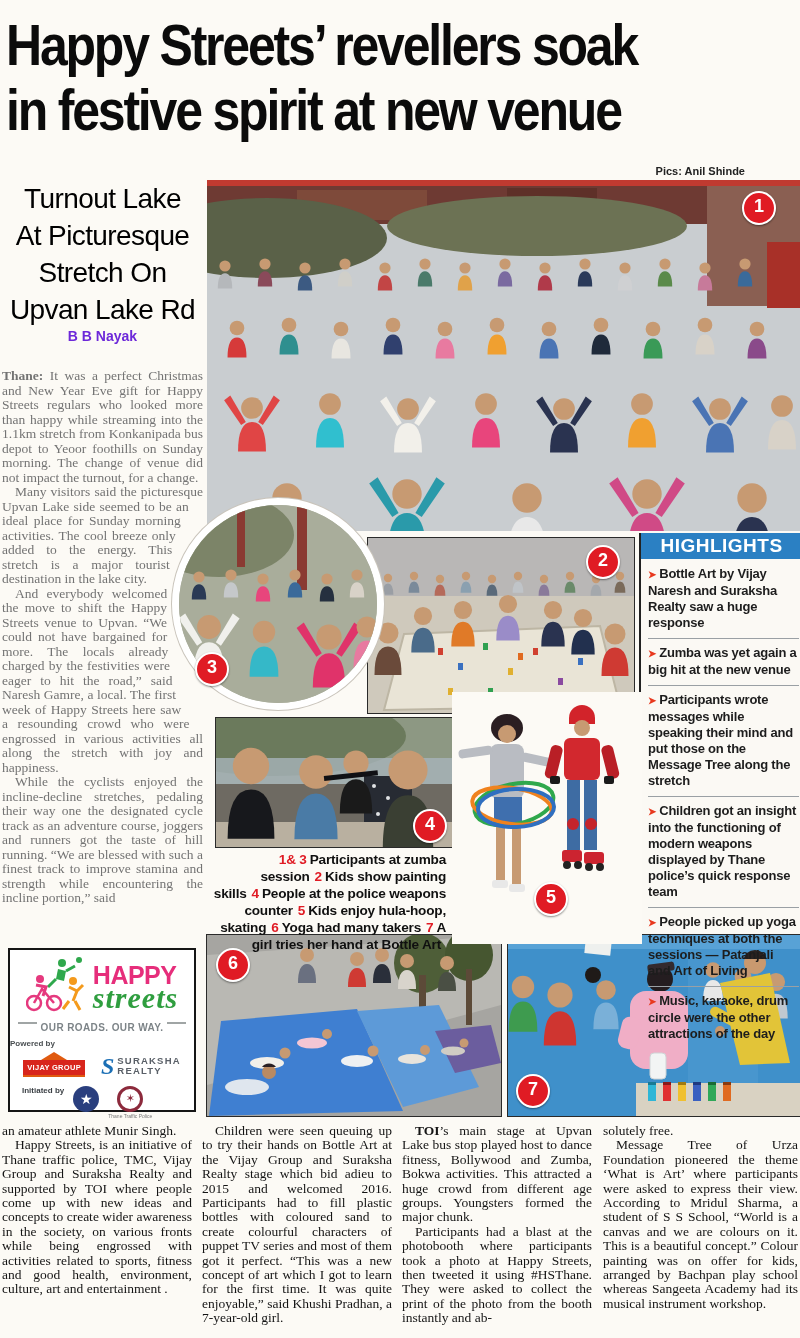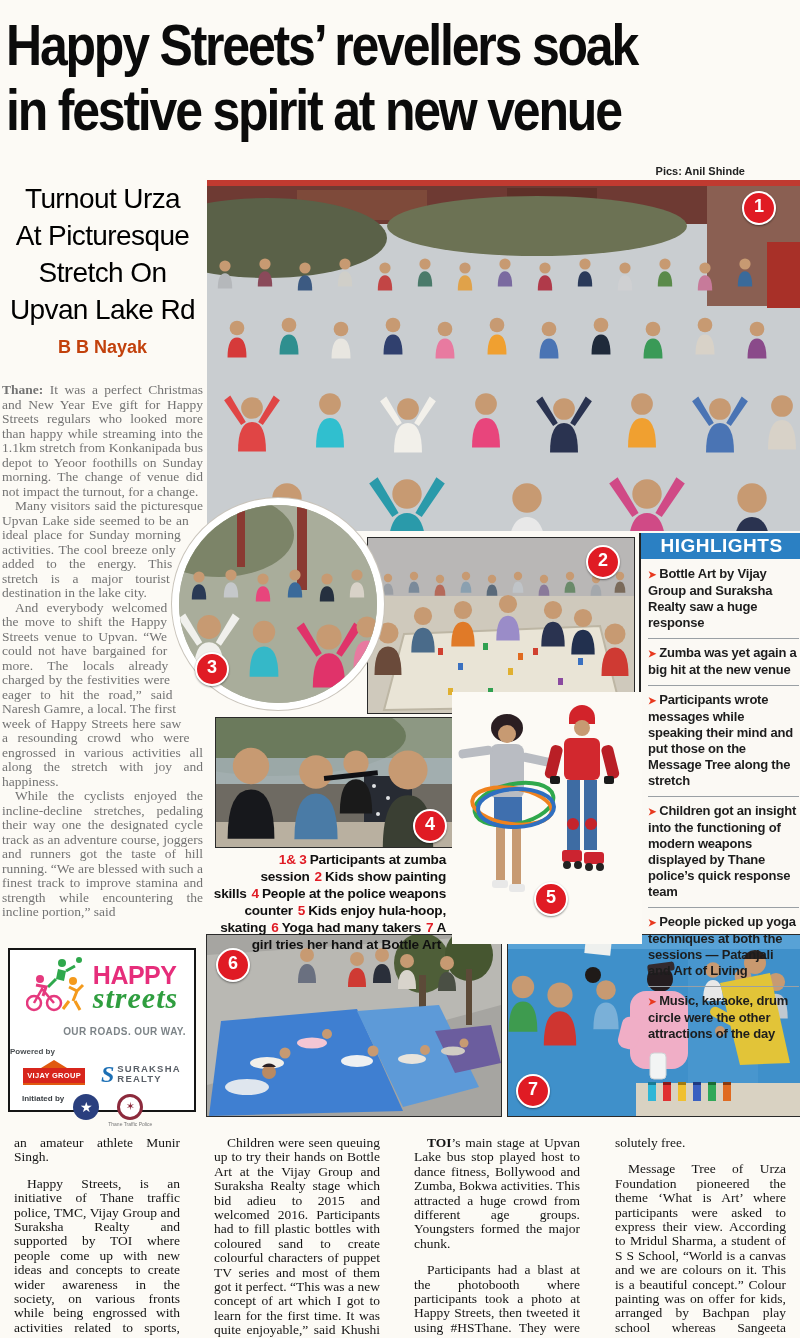--- a/index.html
+++ b/index.html
@@ -8,21 +8,21 @@
   .abs{position:absolute;}
 
   
   .headline{left:6px;top:14px;width:790px;font-weight:bold;font-size:50px;line-height:57px;
             letter-spacing:-2.2px;color:#0b0b0b;transform:scaleY(1.14);transform-origin:left top;}
   .credit{top:165px;right:55px;font-size:11px;font-weight:bold;color:#222;}
 
   
   .leftcol{left:2px;top:180px;width:201px;}
   .subhead{font-size:28px;line-height:37px;text-align:center;color:#000;letter-spacing:-0.6px;}
-  .byline{text-align:center;font-weight:bold;font-size:18px;margin-top:9px;color:#c2410c;}
+  .byline{text-align:center;font-weight:bold;font-size:14px;color:#6d28d9;}
   .body-text{margin-top:25px;font-family:"Liberation Serif",serif;font-size:13.5px;line-height:14.5px;
              text-align:justify;color:#737373;}
   .body-text p{margin:0;}
   .body-text p + p{text-indent:13px;}
   .lead{font-weight:bold;}
   .circle-spacer{float:right;width:36px;height:356px;shape-outside:ellipse(36px 110px at 36px 246px);}
 
   
   .photo{position:absolute;overflow:hidden;background:#999;}
   .photo svg{display:block;width:100%;height:100%;}
@@ -58,21 +58,21 @@
   .ctext{margin-right:5px;}
 
   
   .logo-box{left:8px;top:948px;width:188px;height:164px;background:#fff;border:2px solid #151515;
             box-sizing:border-box;z-index:2;}
   .brand-row{display:flex;align-items:center;justify-content:center;margin-top:7px;}
   .brand-text{margin-left:5px;}
   .brand-top{font-size:25px;font-weight:bold;color:#e62e7b;line-height:22px;letter-spacing:-0.5px;}
   .brand-bottom{font-family:"Liberation Serif",serif;font-style:italic;font-weight:bold;
                 color:#2f9e3f;font-size:30px;line-height:24px;letter-spacing:1px;}
-  .tagline-row{display:flex;align-items:flex-end;gap:4px;margin:5px 8px 0;flex-direction:column;}
+  .tagline-row{display:flex;align-items:flex-start;gap:4px;margin:5px 8px 0;}
   .rule{flex:1;height:2px;background:#a0a5a5;}
   .tagline{font-size:10px;font-weight:bold;color:#7d8488;letter-spacing:.4px;white-space:nowrap;}
   .powered{font-size:8px;font-weight:bold;color:#4a4f52;margin-top:6px;}
   .sponsor-row{display:flex;justify-content:center;align-items:center;gap:16px;margin-top:3px;}
   .vijay-roof{width:0;height:0;border-left:13px solid transparent;border-right:13px solid transparent;
               border-bottom:8px solid #e05a10;margin:0 auto;}
   .vijay-name{background:#d8251c;color:#fff;font-size:7.5px;font-weight:bold;text-align:center;
               padding:3px 4px;letter-spacing:.3px;border-bottom:2px solid #e05a10;}
   .suraksha{display:flex;align-items:center;gap:3px;margin-top:4px;}
   .suraksha-s{color:#1b6fb5;font-size:24px;font-weight:bold;font-family:"Liberation Serif",serif;
@@ -83,21 +83,21 @@
   .police-badge1{width:26px;height:26px;border-radius:50%;background:#2a3f7e;color:#fff;
                  text-align:center;line-height:26px;font-size:14px;}
   .badge2-wrap{text-align:center;}
   .police-badge2{width:20px;height:20px;border-radius:50%;background:#fff;border:3px solid #8c2a3c;
                  color:#8c2a3c;text-align:center;line-height:19px;font-size:11px;box-sizing:content-box;margin:0 auto;}
   .police-caption{font-size:5px;color:#777;margin-top:1px;}
 
   
   .bcol{position:absolute;top:1124px;width:190px;height:213px;font-family:"Liberation Serif",serif;
         font-size:13.5px;line-height:14.4px;text-align:justify;color:#141414;overflow:hidden;}
-  .bcol p{margin:12px;}
+  .bcol p{margin:0;}
   .bcol p + p{text-indent:13px;}
   #bcol1{left:2px;} #bcol2{left:202px;} #bcol3{left:402px;} #bcol4{left:603px;width:195px;}
 </style>
 </head>
 <body>
 
 <svg width="0" height="0" style="position:absolute" aria-hidden="true">
   <defs>
     <g id="per">
         <circle cy="0" r="7" fill="#c79a72"></circle>
@@ -116,21 +116,21 @@
 
   <div class="abs headline">
     <div>Happy Streets’ revellers soak</div>
     <div>in festive spirit at new venue</div>
   </div>
 
   <div class="abs credit">Pics: Anil Shinde</div>
 
   <div class="abs leftcol">
     <div class="subhead">
-      <div>Turnout Urza</div>
+      <div>Turnout Lake</div>
       <div>At Picturesque</div>
       <div>Stretch On</div>
       <div>Upvan Lake Rd</div>
     </div>
     <div class="byline">B B Nayak</div>
     <div class="body-text">
       <div class="circle-spacer"></div>
       <p><span class="lead">Thane:</span><span> It was a perfect Christmas and New Year Eve gift for Happy Streets regulars who looked more than happy while streaming into the 1.1km stretch from Konkanipada bus depot to Yeoor foothills on Sunday morning. The change of venue did not impact the turnout, for a change.</span></p>
       <p>Many visitors said the picturesque Upvan Lake side seemed to be an ideal place for Sunday morning activities. The cool breeze only added to the energy. This stretch is a major tourist destination in the lake city.</p>
       <p>And everybody welcomed the move to shift the Happy Streets venue to Upvan. “We could not have bargained for more. The locals already charged by the festivities were eager to hit the road,” said Naresh Gamre, a local. The first week of Happy Streets here saw a resounding crowd who were engrossed in various activities all along the stretch with joy and happiness.</p>
@@ -246,21 +246,21 @@
       <use href="#per" transform="translate(140,66) scale(1.3)" fill="#9a8cc8"></use>
       <use href="#per" transform="translate(185,72) scale(1.3)" fill="#2a3350"></use>
       <use href="#per" transform="translate(215,80) scale(1.3)" fill="#22304e"></use>
       <use href="#per" transform="translate(247,96) scale(1.5)" fill="#cf3a33"></use>
     </svg>
   </div>
 
   <div class="abs highlights">
     <div class="hl-title">HIGHLIGHTS</div>
     <div class="hl-items">
-      <div class="hl-item"><span class="hl-arrow">➤</span><span>Bottle Art by Vijay Group and Suraksha Realty saw a huge response</span></div>
+      <div class="hl-item"><span class="hl-arrow">➤</span><span>Bottle Art by Vijay Naresh and Suraksha Realty saw a huge response</span></div>
       <div class="hl-item"><span class="hl-arrow">➤</span><span>Zumba was yet again a big hit at the new venue</span></div>
       <div class="hl-item"><span class="hl-arrow">➤</span><span>Participants wrote messages while speaking their mind and put those on the Message Tree along the stretch</span></div>
       <div class="hl-item"><span class="hl-arrow">➤</span><span>Children got an insight into the functioning of modern weapons displayed by Thane police’s quick response team</span></div>
       <div class="hl-item"><span class="hl-arrow">➤</span><span>People picked up yoga techniques at both the sessions — Patanjali and Art of Living</span></div>
       <div class="hl-item"><span class="hl-arrow">➤</span><span>Music, karaoke, drum circle were the other attractions of the day</span></div>
     </div>
   </div>
 
   <div class="photo" id="photo4">
     <svg viewBox="0 0 243 129" preserveAspectRatio="none">

